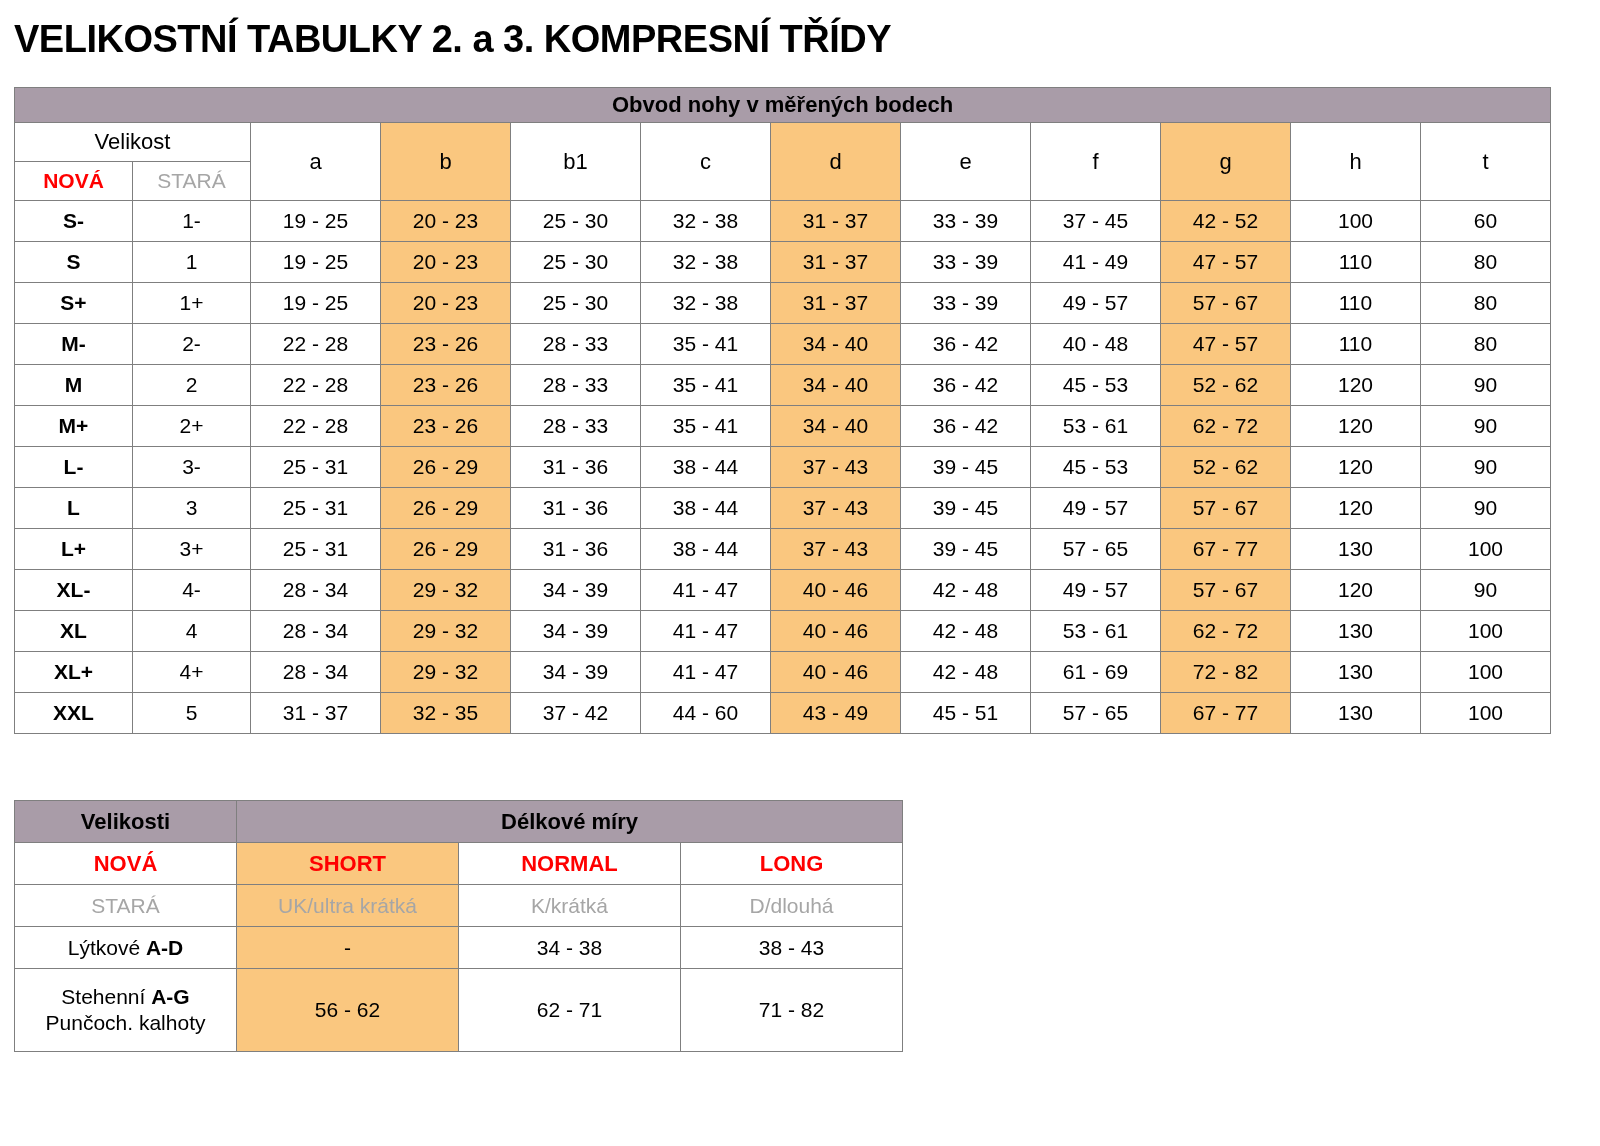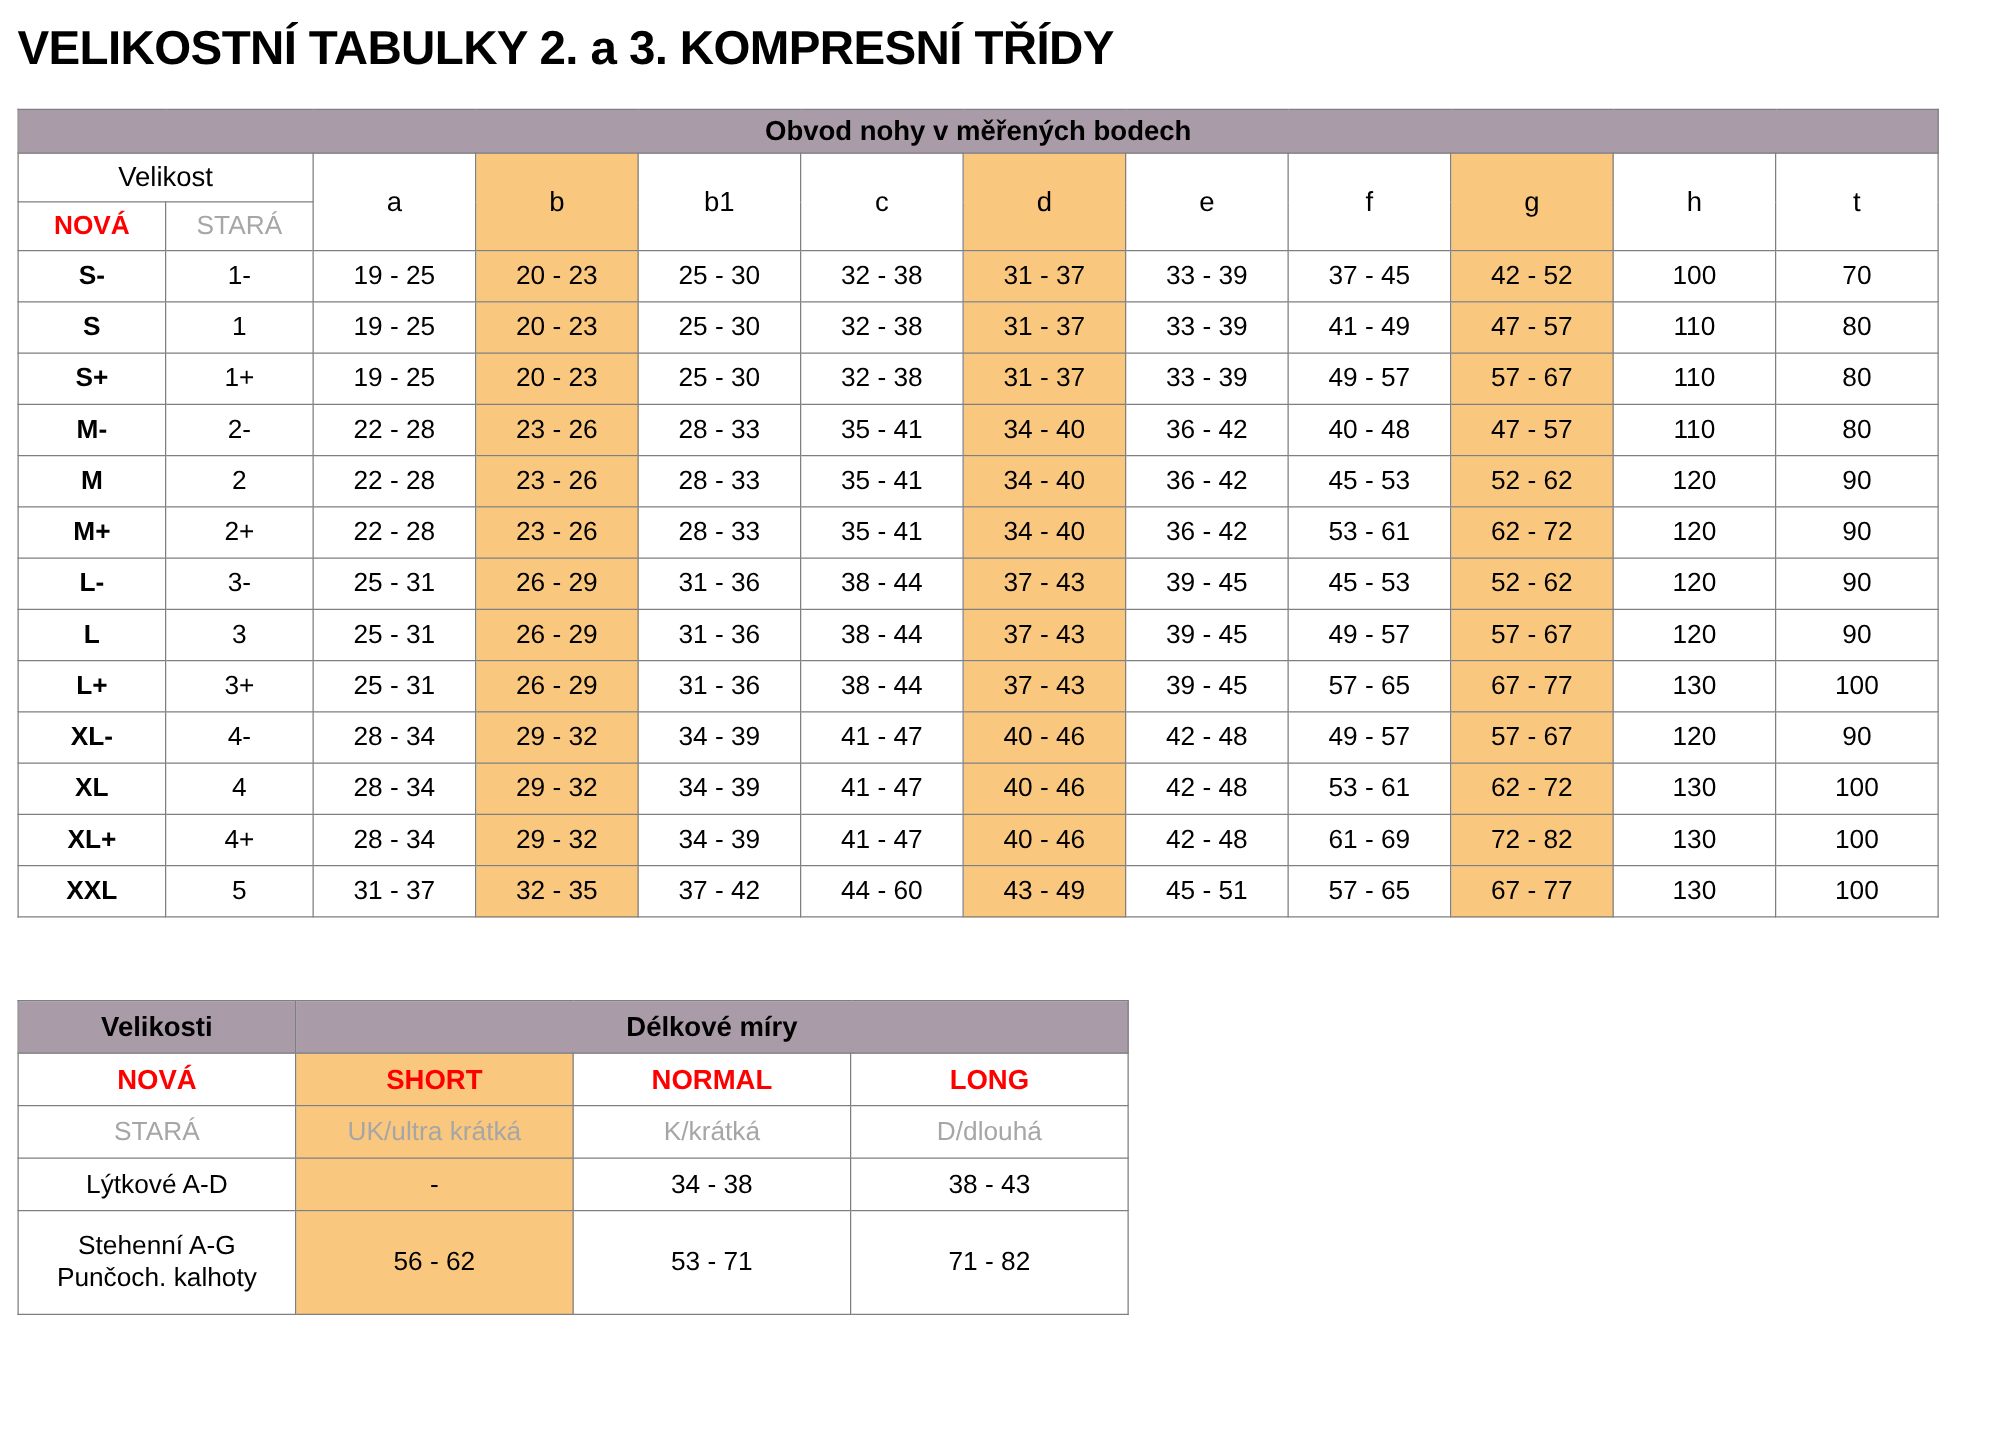--- a/index.html
+++ b/index.html
@@ -104,21 +104,21 @@
     font-size: 22px;
   }
   #length-table .grey {
     color: #a6a6a6;
     font-size: 21px;
   }
   #length-table .rowlabel {
     font-size: 21px;
   }
   #length-table .rowlabel b {
-    font-weight: normal;
+    font-weight: bold;
   }
   #length-table .tall {
     height: 82px;
   }
   .note {
     font-size: 21px;
     margin: 10px 0 0 6px;
   }
   .two-line {
     line-height: 1.25;
@@ -174,21 +174,21 @@
           <td>1-</td>
           <td>19 - 25</td>
           <td class="hl">20 - 23</td>
           <td>25 - 30</td>
           <td>32 - 38</td>
           <td class="hl">31 - 37</td>
           <td>33 - 39</td>
           <td>37 - 45</td>
           <td class="hl">42 - 52</td>
           <td>100</td>
-          <td>70</td>
+          <td>60</td>
         </tr>
         <tr>
           <td class="sizenew">S</td>
           <td>1</td>
           <td>19 - 25</td>
           <td class="hl">20 - 23</td>
           <td>25 - 30</td>
           <td>32 - 38</td>
           <td class="hl">31 - 37</td>
           <td>33 - 39</td>
@@ -383,20 +383,20 @@
         <td class="hl">-</td>
         <td>34 - 38</td>
         <td>38 - 43</td>
       </tr>
       <tr>
         <td class="rowlabel tall two-line">
           <div><span>Stehenní </span><b>A-G</b></div>
           <div>Punčoch. kalhoty</div>
         </td>
         <td class="hl tall">56 - 62</td>
-        <td class="tall">53 - 71</td>
+        <td class="tall">62 - 71</td>
         <td class="tall">71 - 82</td>
       </tr>
     </tbody>
   </table>
 
 
 </div>
 
 </body></html>

